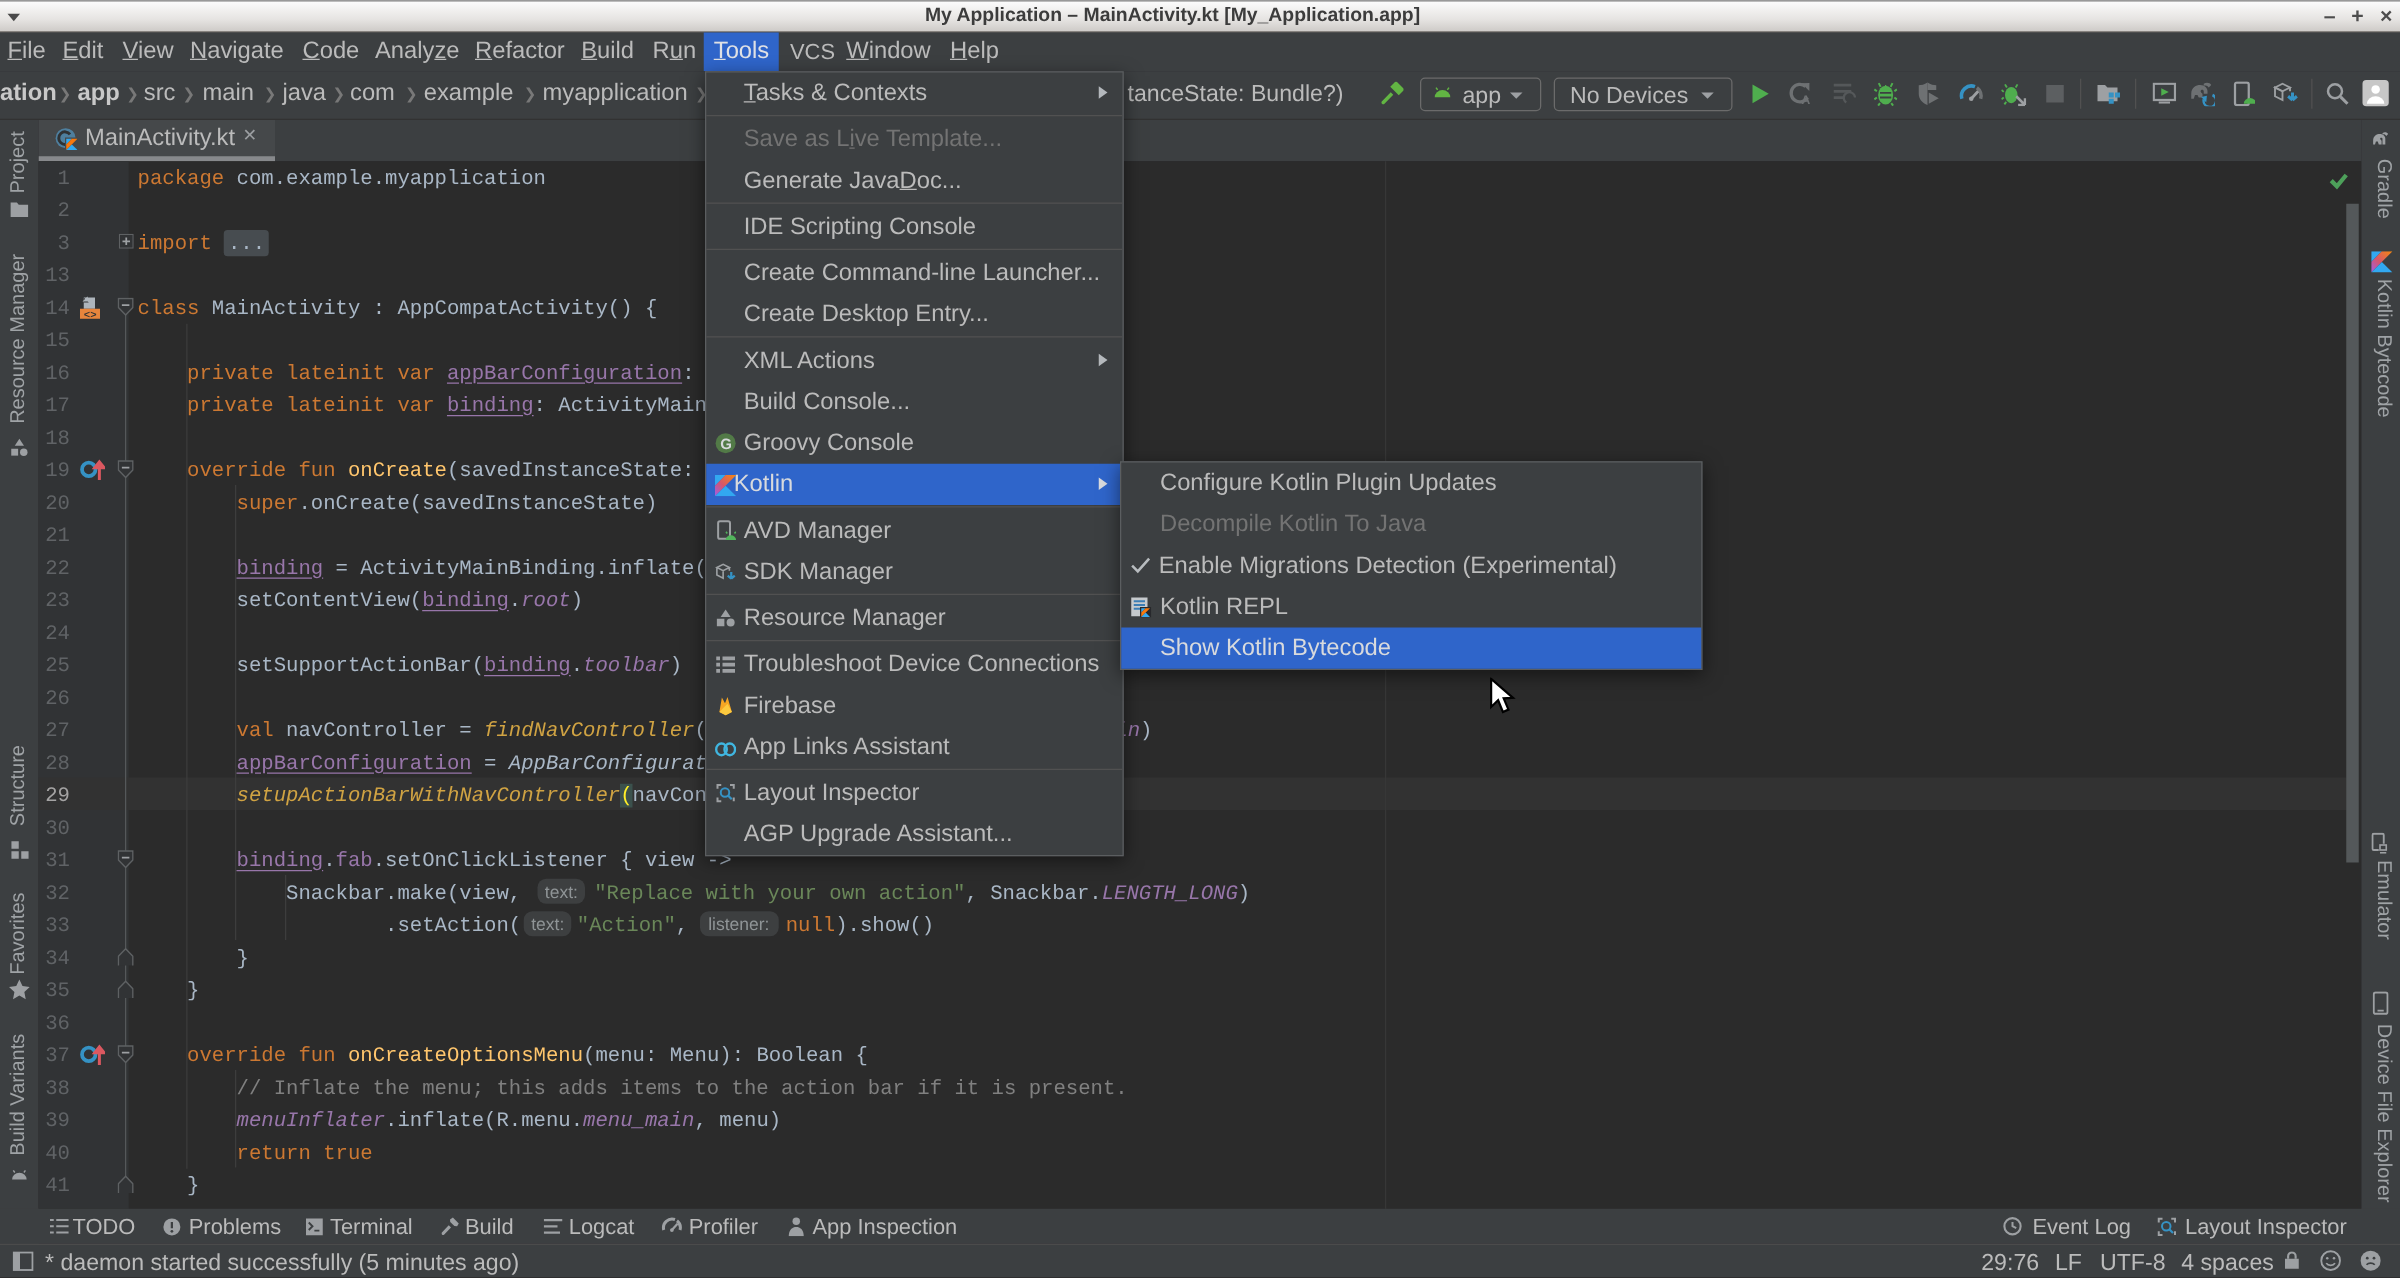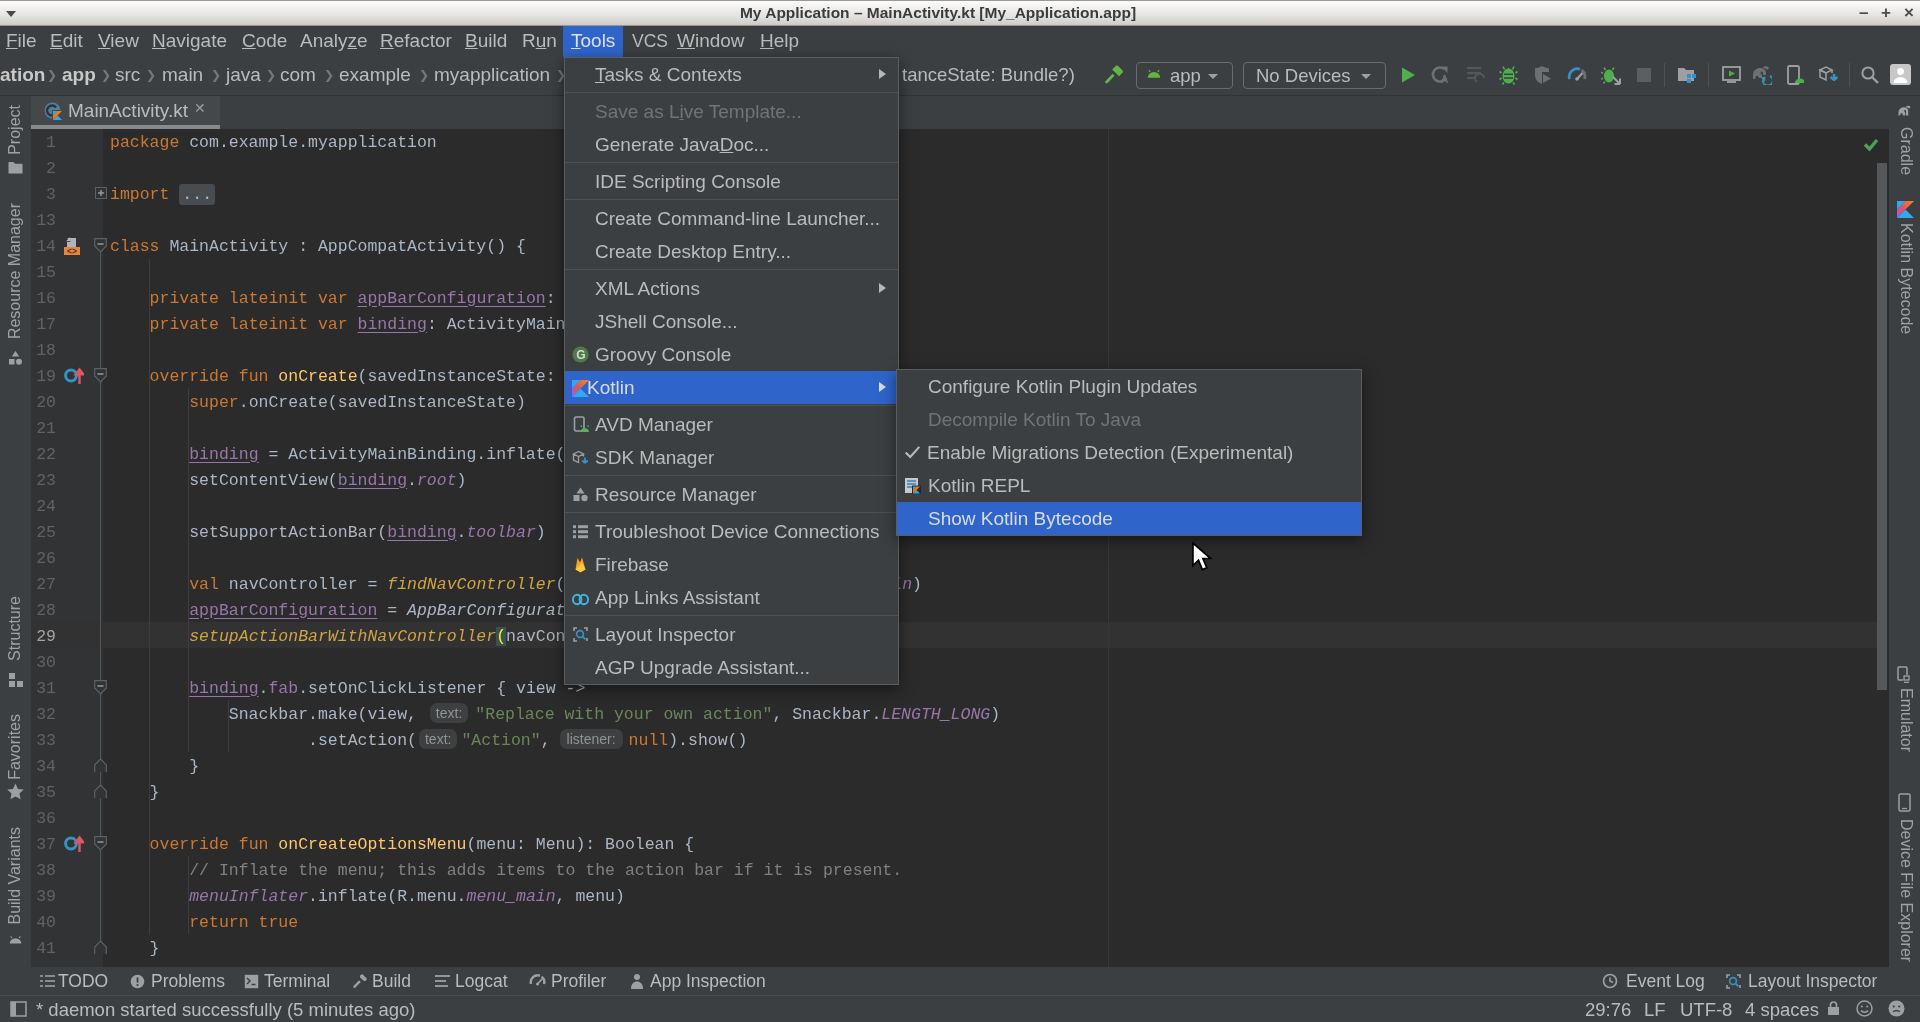--- a/index.html
+++ b/index.html
@@ -410,21 +410,21 @@
     <div class="psep"></div>
     <div class="pitem dis">Save as L<u>i</u>ve Template...</div>
     <div class="pitem">Generate Java<u>D</u>oc...</div>
     <div class="psep"></div>
     <div class="pitem">IDE Scripting Console</div>
     <div class="psep"></div>
     <div class="pitem">Create Command-line Launcher...</div>
     <div class="pitem">Create Desktop Entry...</div>
     <div class="psep"></div>
     <div class="pitem">XML Actions<span class="arrow"></span></div>
-    <div class="pitem">JShell Console...</div>
+    <div class="pitem">Build Console...</div>
     <div class="pitem"><svg class="picon" viewBox="0 0 17 17">
           <circle cx="8.5" cy="8.5" r="8" fill="#527a47"></circle>
           <text x="4.2" y="13" font-size="12" font-weight="bold" fill="#d6d9db" font-family="Liberation Sans">G</text>
         </svg>Groovy Console</div>
     <div class="pitem sel"><svg class="picon" style="top:8.5px;" viewBox="0 0 16 16">
           <defs>
             <linearGradient id="kg" x1="1" y1="0" x2="0" y2="1">
               <stop offset="0" stop-color="#f8890c"></stop>
               <stop offset="0.55" stop-color="#d6566b"></stop>
               <stop offset="1" stop-color="#9f5ee8"></stop>

